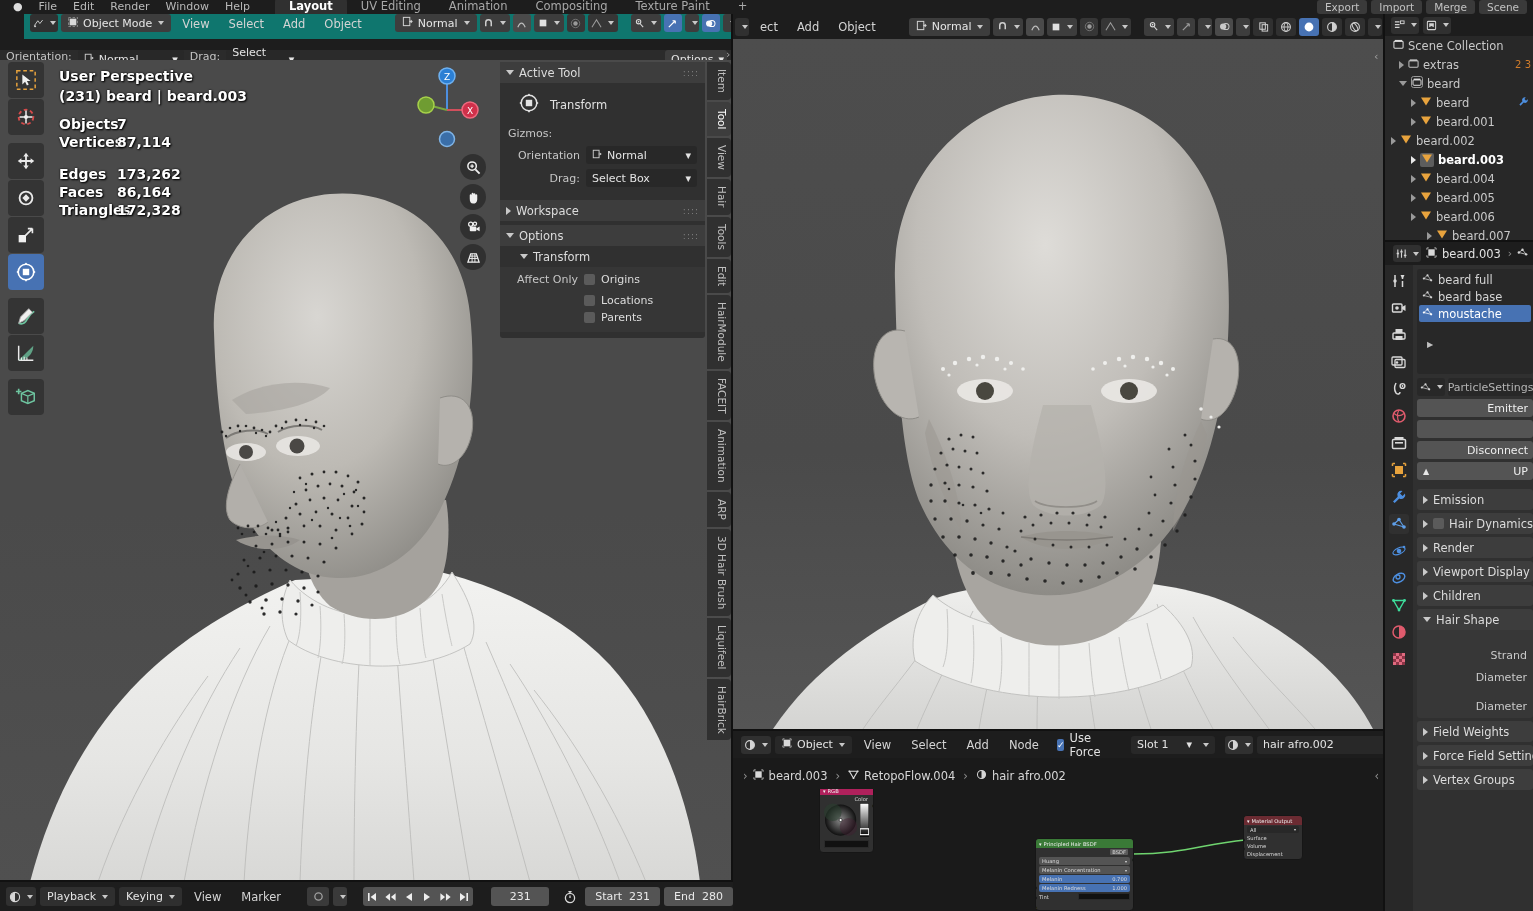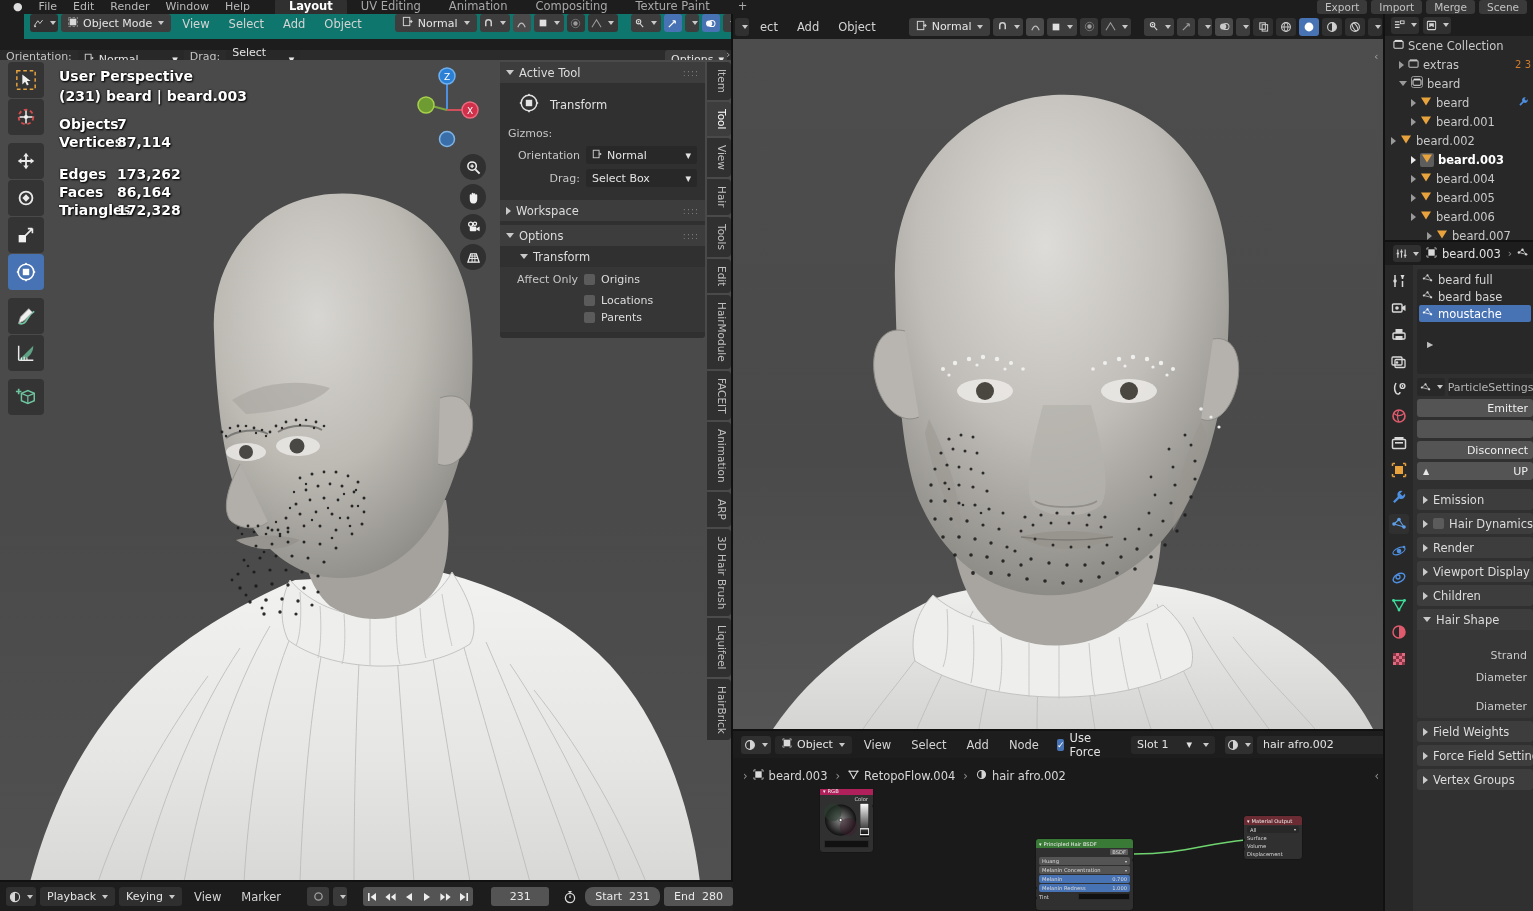--- a/index.html
+++ b/index.html
@@ -1318,21 +1318,21 @@
     </div>
     <div class="tl-field" style="width:86px;margin-left:14px;">
       <span>231</span>
     </div>
     <span class="icbox" style="background:transparent;width:22px;margin-left:6px;">
       <svg width="14" height="14" viewBox="0 0 14 14">
           <circle cx="7" cy="8" r="4.6" fill="none" stroke="#d8d8d8" stroke-width="1.3"></circle>
           <path d="M7 8 V5.4 M5.4 1.6 H8.6 M7 1.6 V3.4" stroke="#d8d8d8" stroke-width="1.3"></path>
         </svg>
     </span>
-    <div class="tl-field" style="width:92px;border-radius:8px;">
+    <div class="tl-field" style="width:92px;">
       <span>Start</span>
       <span>231</span>
     </div>
     <div class="tl-field" style="width:84px;">
       <span>End</span>
       <span>280</span>
     </div>
   </div>
 
   <div id="outliner" class="abs">

